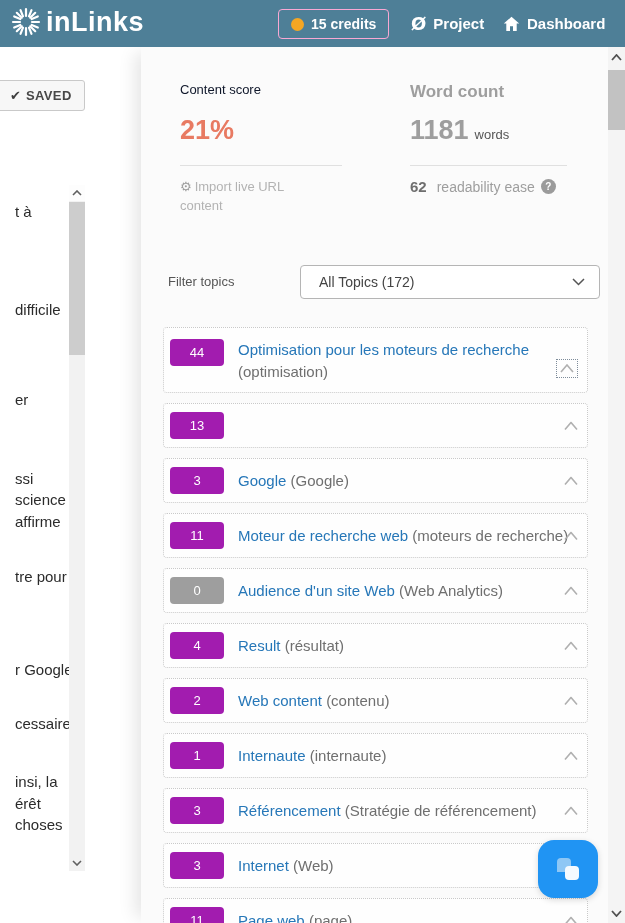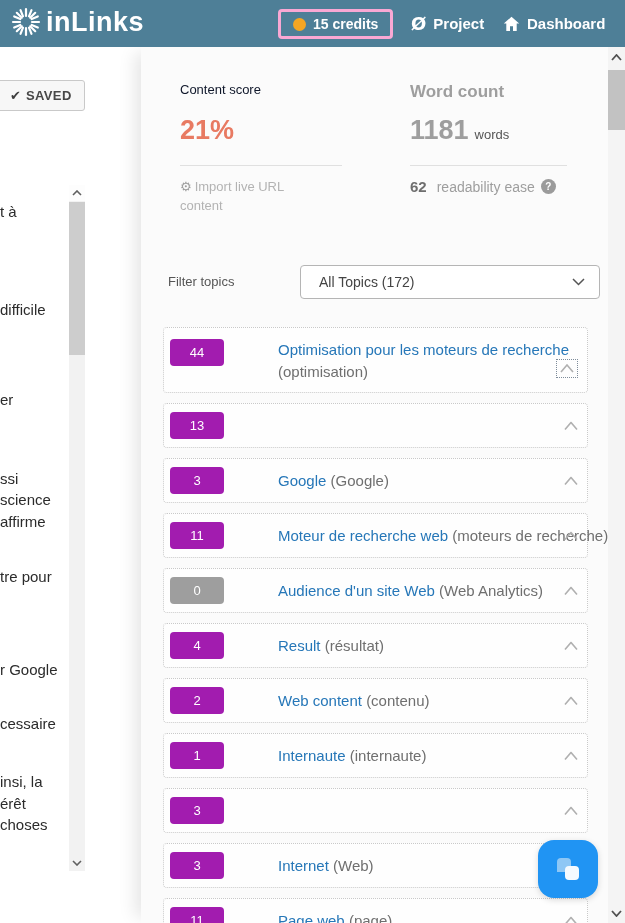--- a/index.html
+++ b/index.html
@@ -3,38 +3,38 @@
 <meta charset="utf-8">
 <style>
   html,body{margin:0;padding:0;background:#fff;}
   *{box-sizing:border-box;font-family:"Liberation Sans","DejaVu Sans",sans-serif;}
   .app{position:relative;width:625px;height:923px;overflow:hidden;background:#fff;padding-left:36px;}
 
   
   .navbar{position:absolute;left:0;top:0;width:625px;height:47px;background:#4e7f97;z-index:30;}
   .brand{position:absolute;left:10px;top:6px;display:flex;align-items:center;color:#fff;}
   .brand-text{font-size:27px;font-weight:700;letter-spacing:.5px;margin-left:4px;}
-  .credits-btn{position:absolute;left:278px;top:9px;height:30px;min-width:110px;border:3px solid #f9a8d4;
+  .credits-btn{position:absolute;left:278px;top:9px;height:30px;min-width:110px;border:1px solid #f9a8d4;
     border-radius:4px;display:flex;align-items:center;justify-content:center;padding:0 12px;cursor:pointer;}
   .credits-dot{width:13px;height:13px;border-radius:50%;background:#f5a623;margin-right:7px;}
   .credits-label{color:#fff;font-size:14px;font-weight:600;}
   .nav-link{position:absolute;top:0;height:47px;display:flex;align-items:center;color:#fff;
     font-size:15px;font-weight:600;cursor:pointer;}
   .nav-link .nl-icon{margin-right:7px;display:flex;align-items:center;}
   .nav-project{left:411px;}
   .nav-dashboard{left:503px;}
   .o-slash{font-size:18px;font-weight:800;line-height:1;font-family:"DejaVu Sans",sans-serif;}
 
   
   .editor{position:absolute;left:0;top:47px;width:135px;height:876px;background:#fff;}
   .saved-btn{position:absolute;left:-24px;top:33px;width:109px;height:31px;background:#f7f7f7;
     border:1px solid #c9c9c9;border-radius:3px;display:flex;align-items:center;padding-left:33px;cursor:pointer;}
   .saved-check{color:#3d3d3d;font-size:13px;margin-right:5px;font-family:"DejaVu Sans",sans-serif;}
   .saved-label{font-size:13px;font-weight:700;color:#484848;letter-spacing:.4px;}
-  .frag{position:absolute;left:0;font-size:15px;color:#2b2b2b;white-space:nowrap;}
+  .frag{position:absolute;left:15px;font-size:15px;color:#2b2b2b;white-space:nowrap;}
 
   
   .e-sb{position:absolute;left:69px;top:138px;width:16px;height:686px;background:#f2f2f2;}
   .sb-arrow{position:absolute;left:0;width:16px;height:16px;display:flex;align-items:center;justify-content:center;cursor:pointer;}
   .e-sb .sb-up{top:0;background:#fdfdfd;}
   .e-sb .sb-down{bottom:0;background:#f2f2f2;}
   .e-sb .sb-thumb{position:absolute;left:0;top:17px;width:16px;height:153px;background:#cdcdcd;cursor:pointer;}
 
   
   .panel{position:absolute;left:141px;top:47px;width:467px;height:876px;background:#fbfbfb;
@@ -60,21 +60,21 @@
   .select-value{font-size:14px;color:#444;flex:1;}
 
   
   .topics{position:absolute;left:22px;top:280px;width:425px;}
   .trow{position:relative;background:#fefefe;border:1px dotted #c9c9c9;border-radius:4px;height:45px;
     margin-bottom:10px;display:flex;align-items:center;padding:0 10px 0 6px;}
   .trow.tall{height:66px;align-items:flex-start;padding-top:11px;}
   .badge{min-width:54px;height:27px;border-radius:4px;background:#a21caf;color:#fff;font-size:13px;
     display:flex;align-items:center;justify-content:center;margin-right:14px;flex:0 0 auto;}
   .badge[data-status="gray"]{background:#9e9e9e;}
-  .ttext{font-size:15px;line-height:22px;max-width:352px;margin-left:40px;}
+  .ttext{font-size:15px;line-height:22px;max-width:352px;}
   .tlink{color:#2677b8;cursor:pointer;}
   .tnote{color:#6f6f6f;}
   .chev{position:absolute;right:9px;top:50%;transform:translateY(-50%);display:flex;cursor:pointer;}
   .trow.tall .chev{top:31px;transform:none;border:1px dotted #7e8c9a;padding:4px 3px;}
 
   
   .chat-btn{position:absolute;left:397px;top:793px;width:60px;height:58px;border-radius:16px;
     background:#2094f3;display:flex;align-items:center;justify-content:center;cursor:pointer;
     box-shadow:0 2px 6px rgba(0,0,0,.15);z-index:20;}
 
@@ -279,20 +279,21 @@
         <span class="ttext"><span class="tlink">Internaute</span> <span class="tnote">(internaute)</span></span>
         <span class="chev">
             <svg width="14" height="9" viewBox="0 0 14 9">
               <polyline points="1,8 7,1 13,8" fill="none" stroke="#b0b0b0" stroke-width="1.6"></polyline>
             </svg>
           </span>
       </div>
 
       <div class="trow">
         <span class="badge" data-status="green">3</span>
+        <span class="ttext" style="white-space:nowrap;"><span class="tlink">Référencement</span> <span class="tnote">(Stratégie de référencement)</span></span>
         <span class="chev">
             <svg width="14" height="9" viewBox="0 0 14 9">
               <polyline points="1,8 7,1 13,8" fill="none" stroke="#b0b0b0" stroke-width="1.6"></polyline>
             </svg>
           </span>
       </div>
 
       <div class="trow">
         <span class="badge" data-status="green">3</span>
         <span class="ttext"><span class="tlink">Internet</span> <span class="tnote">(Web)</span></span>

